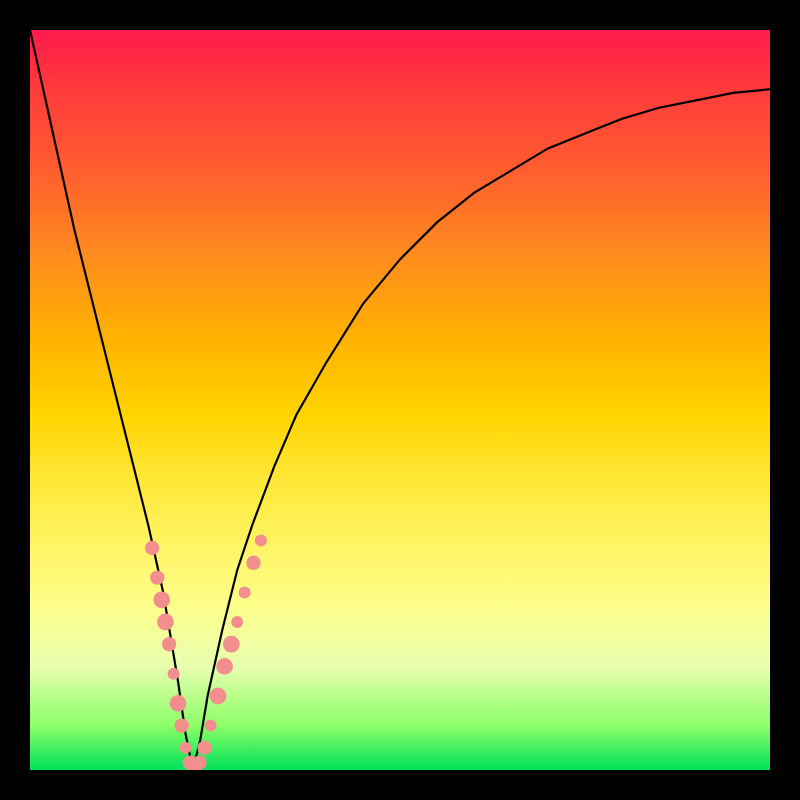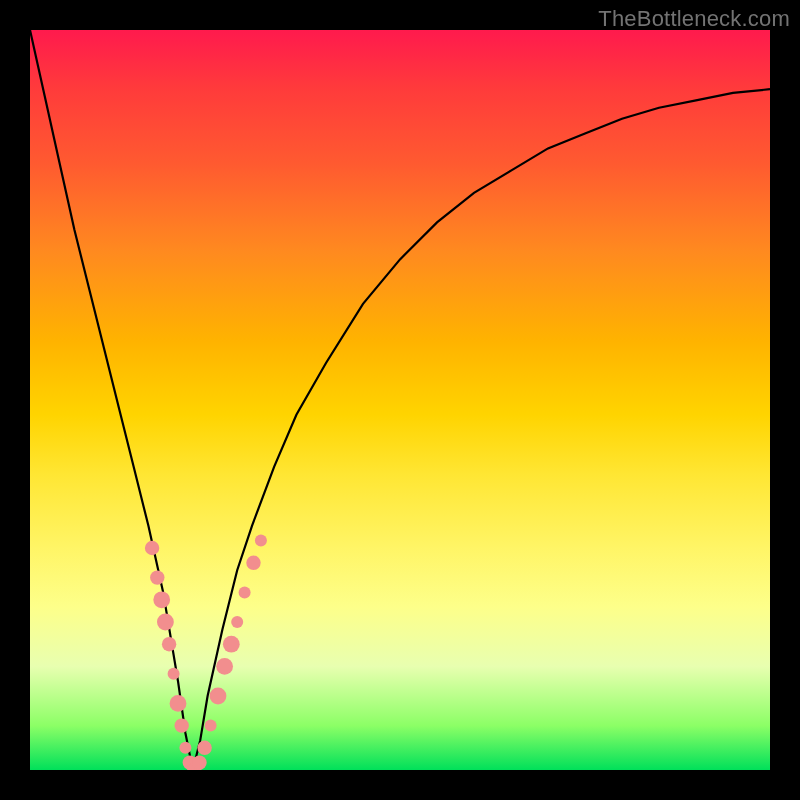--- a/index.html
+++ b/index.html
@@ -77,14 +77,13 @@
           <circle cx="188.0" cy="666.0" r="8.4" fill="#f28e8e" stroke="#e77a7a" stroke-width="0"></circle>
           <circle cx="194.6" cy="636.4" r="8.4" fill="#f28e8e" stroke="#e77a7a" stroke-width="0"></circle>
           <circle cx="201.3" cy="614.2" r="8.4" fill="#f28e8e" stroke="#e77a7a" stroke-width="0"></circle>
           <circle cx="207.2" cy="592.0" r="6.0" fill="#f28e8e" stroke="#e77a7a" stroke-width="0"></circle>
           <circle cx="214.6" cy="562.4" r="6.0" fill="#f28e8e" stroke="#e77a7a" stroke-width="0"></circle>
           <circle cx="223.5" cy="532.8" r="7.2" fill="#f28e8e" stroke="#e77a7a" stroke-width="0"></circle>
           <circle cx="230.9" cy="510.6" r="6.0" fill="#f28e8e" stroke="#e77a7a" stroke-width="0"></circle>
         </g>
     </svg>
   </div>
-  <div class="watermark">TheBottleneck.com</div>
 </div>
 
 </body></html>

